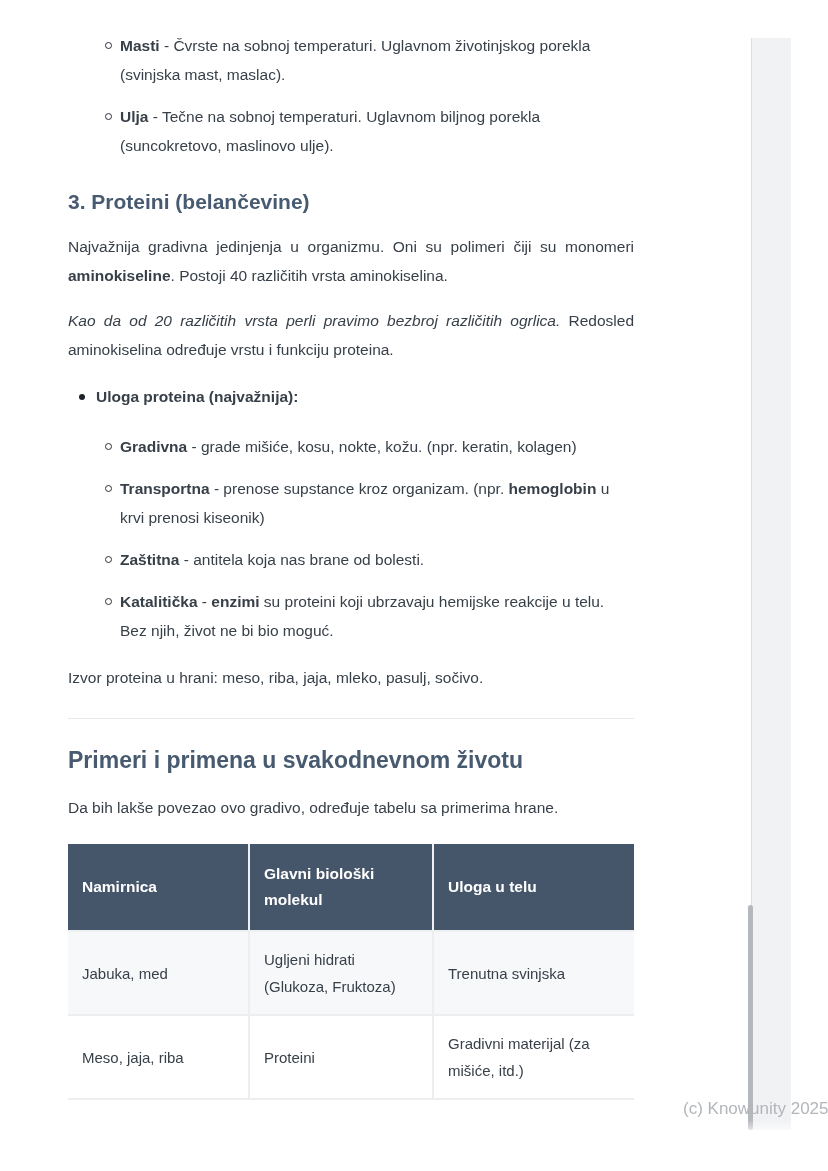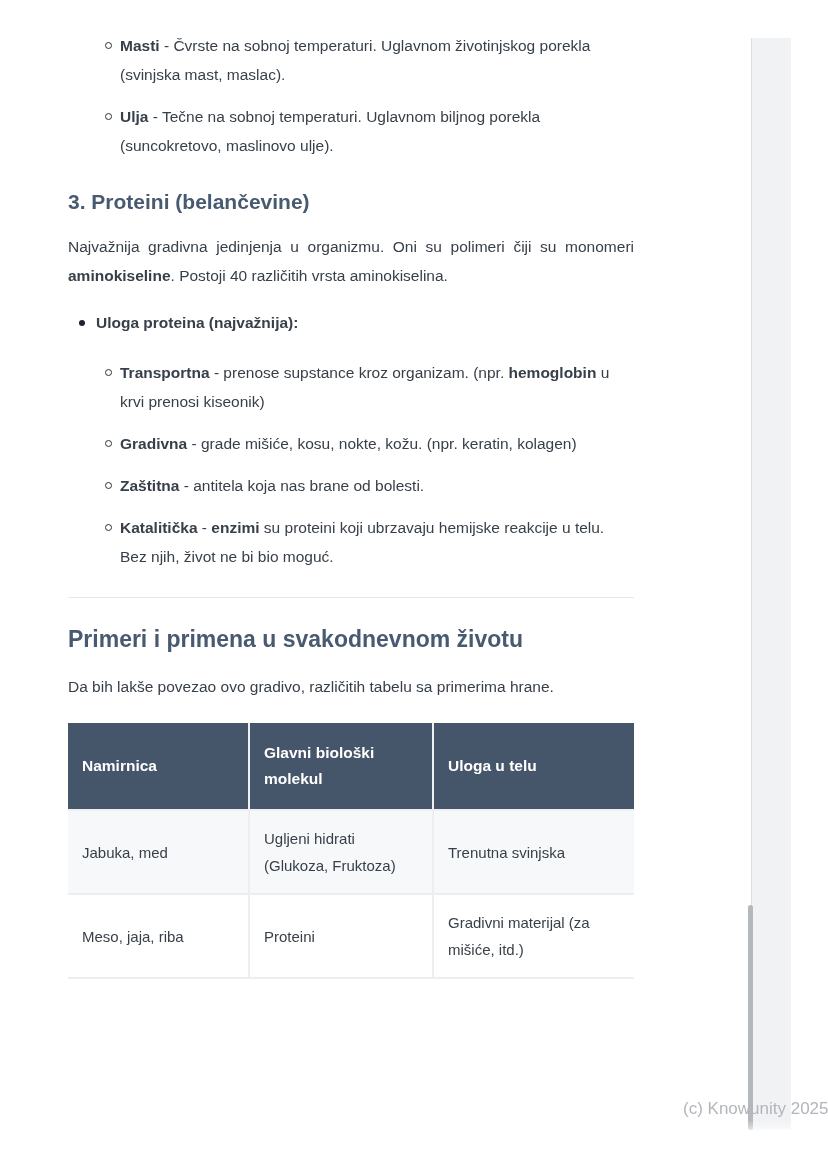--- a/index.html
+++ b/index.html
@@ -147,35 +147,37 @@
 
     <ul>
       <li class="li-sub"><span class="b">Masti</span><span> - Čvrste na sobnoj temperaturi. Uglavnom životinjskog porekla (svinjska mast, maslac).</span></li>
       <li class="li-sub"><span class="b">Ulja</span><span> - Tečne na sobnoj temperaturi. Uglavnom biljnog porekla (suncokretovo, maslinovo ulje).</span></li>
     </ul>
 
     <div class="h3">3. Proteini (belančevine)</div>
 
     <p class="para"><span>Najvažnija gradivna jedinjenja u organizmu. Oni su polimeri čiji su monomeri </span><span class="b">aminokiseline</span><span>. Postoji 40 različitih vrsta aminokiselina.</span></p>
 
+    <p class="para"><span class="i">Kao da od 20 različitih vrsta perli pravimo bezbroj različitih ogrlica.</span><span> Redosled aminokiselina određuje vrstu i funkciju proteina.</span></p>
 
     <ul class="roles">
       <li class="li-top"><span class="b">Uloga proteina (najvažnija):</span></li>
+      <li class="li-sub"><span class="b">Gradivna</span><span> - grade mišiće, kosu, nokte, kožu. (npr. keratin, kolagen)</span><span class="b"></span><span></span></li>
       <li class="li-sub"><span class="b">Transportna</span><span> - prenose supstance kroz organizam. (npr. </span><span class="b">hemoglobin</span><span> u krvi prenosi kiseonik)</span></li>
-      <li class="li-sub"><span class="b">Gradivna</span><span> - grade mišiće, kosu, nokte, kožu. (npr. keratin, kolagen)</span><span class="b"></span><span></span></li>
       <li class="li-sub"><span class="b">Zaštitna</span><span> - antitela koja nas brane od bolesti.</span><span class="b"></span><span></span></li>
       <li class="li-sub"><span class="b">Katalitička</span><span> - </span><span class="b">enzimi</span><span> su proteini koji ubrzavaju hemijske reakcije u telu. Bez njih, život ne bi bio moguć.</span></li>
     </ul>
 
+    <p class="para-left">Izvor proteina u hrani: meso, riba, jaja, mleko, pasulj, sočivo.</p>
 
     <div class="divider"></div>
 
     <div class="h2">Primeri i primena u svakodnevnom životu</div>
 
-    <p class="para-left">Da bih lakše povezao ovo gradivo, različitih tabelu sa primerima hrane.</p>
+    <p class="para-left">Da bih lakše povezao ovo gradivo, određuje tabelu sa primerima hrane.</p>
 
     <table>
       <colgroup>
           <col class="c1">
           <col class="c2">
           <col class="c3">
         </colgroup>
       <thead>
         <tr>
           <th>Namirnica</th>

